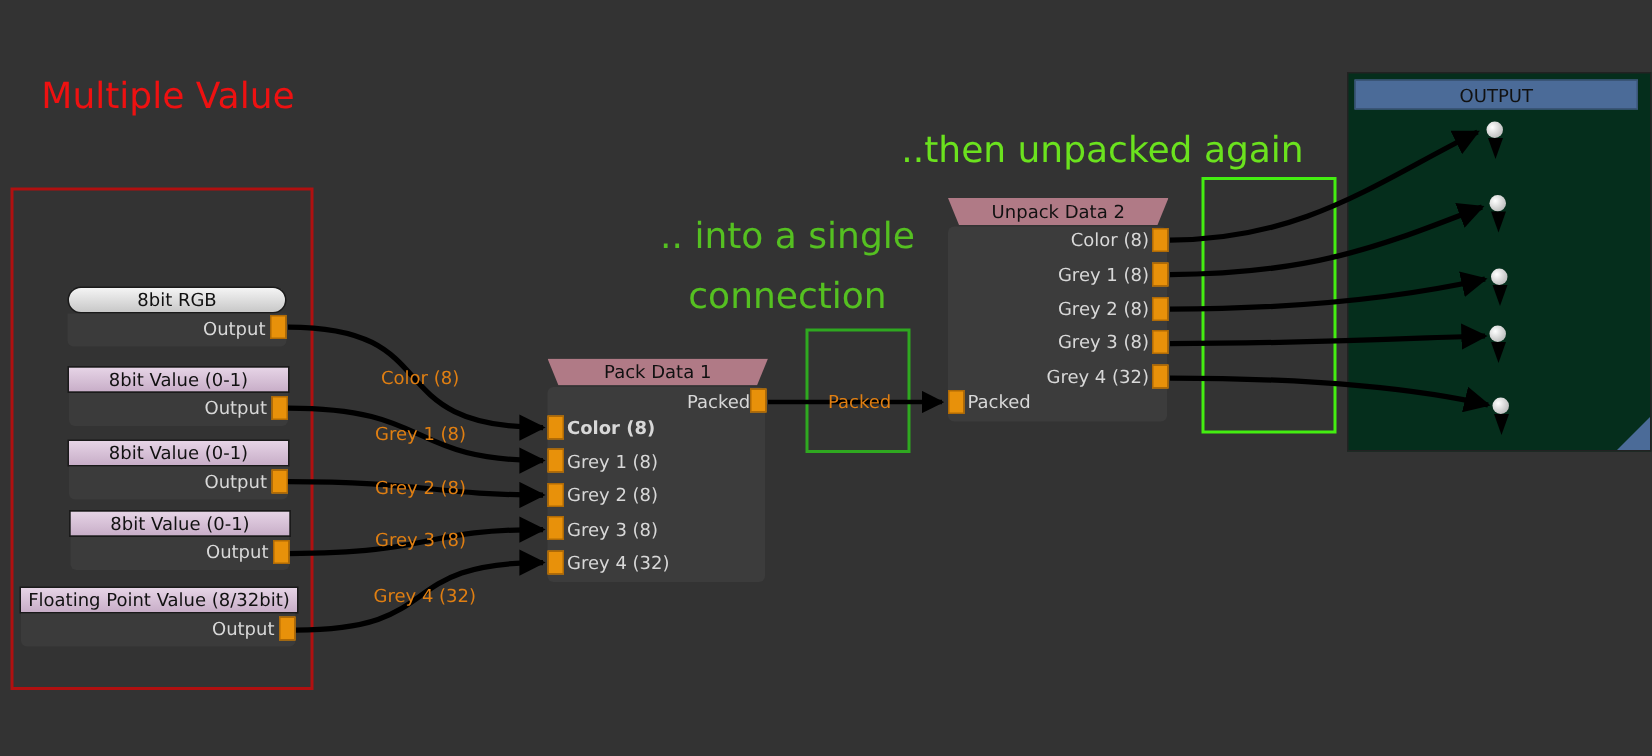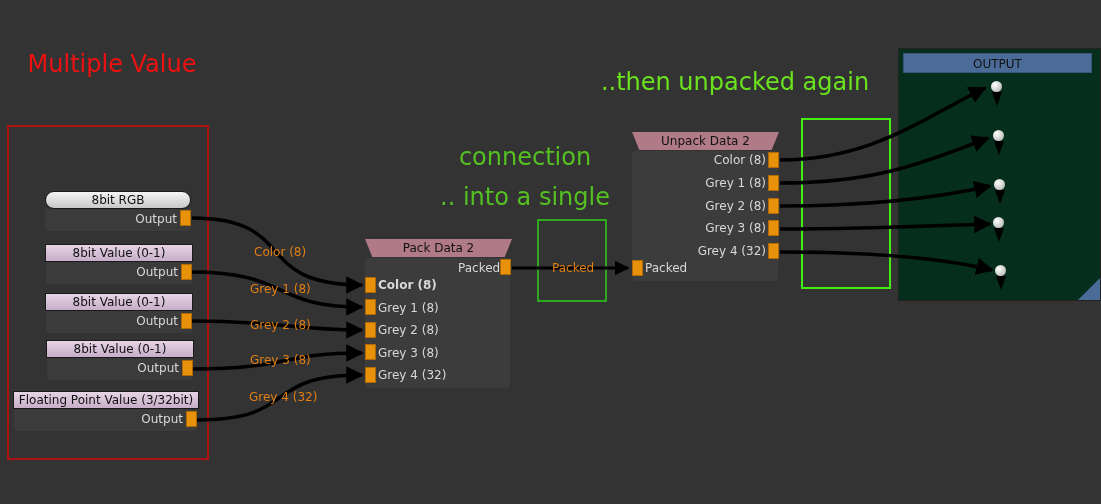--- a/index.html
+++ b/index.html
@@ -26,24 +26,24 @@
   .tri{position:absolute;width:0;height:0;border-left:5px solid transparent;border-right:5px solid transparent;border-top:14px solid #000;}
   svg.wires{position:absolute;left:0;top:0;}
 </style>
 </head>
 <body>
 
 <div class="anno red" style="left:0;top:44px;width:224px;">
   <div>Multiple Value</div>
 </div>
 <div class="anno green" style="left:420px;top:137px;width:210px;">
+  <div>.. into a single</div>
   <div>connection</div>
-  <div>.. into a single</div>
 </div>
-<div class="anno lime" style="left:580px;top:62px;width:310px;">..then unpacked again</div>
+<div class="anno lime" style="left:580px;top:80px;width:310px;">..then unpacked again</div>
 
 <div class="frame" style="left:7px;top:125px;width:202px;height:335px;border:2px solid #b01010;"></div>
 <div class="frame" style="left:537px;top:219px;width:70px;height:83px;border:2px solid #2fa820;"></div>
 <div class="frame" style="left:801px;top:118px;width:90px;height:171px;border:2px solid #44ee11;"></div>
 
 <div class="out-panel">
   <div class="out-head">OUTPUT</div>
   <div class="ball" style="left:92px;top:32px;"></div>
   <div class="tri" style="left:93px;top:43px;"></div>
   <div class="ball" style="left:94px;top:81px;"></div>
@@ -107,29 +107,29 @@
   <div class="port" style="left:181px;top:313px;"></div>
 </div>
 <div>
   <div class="src-title val" style="left:46px;top:340px;width:148px;">8bit Value (0-1)</div>
   <div class="src-body" style="left:47px;top:358px;width:146px;">
     <span class="lbl">Output</span>
   </div>
   <div class="port" style="left:182px;top:360px;"></div>
 </div>
 <div>
-  <div class="src-title val" style="left:13px;top:391px;width:186px;">Floating Point Value (3/32bit)</div>
+  <div class="src-title val" style="left:13px;top:391px;width:186px;">Floating Point Value (8/32bit)</div>
   <div class="src-body" style="left:14px;top:409px;width:183px;">
     <span class="lbl">Output</span>
   </div>
   <div class="port" style="left:186px;top:411px;"></div>
 </div>
 
 <div>
-  <div class="node-head" style="left:365px;top:239px;width:147px;">Pack Data 2</div>
+  <div class="node-head" style="left:365px;top:239px;width:147px;">Pack Data 1</div>
   <div class="node-body" style="left:365px;top:258px;width:145px;height:130px;"></div>
   <div class="plbl" style="left:458px;top:261px;">Packed</div>
   <div class="port" style="left:500px;top:259px;"></div>
 
   <div class="port" style="left:365px;top:277px;"></div>
   <div class="plbl" style="left:378px;top:278px;font-weight:bold;">Color (8)</div>
   <div class="port" style="left:365px;top:299px;"></div>
   <div class="plbl" style="left:378px;top:301px;">Grey 1 (8)</div>
   <div class="port" style="left:365px;top:322px;"></div>
   <div class="plbl" style="left:378px;top:323px;">Grey 2 (8)</div>

